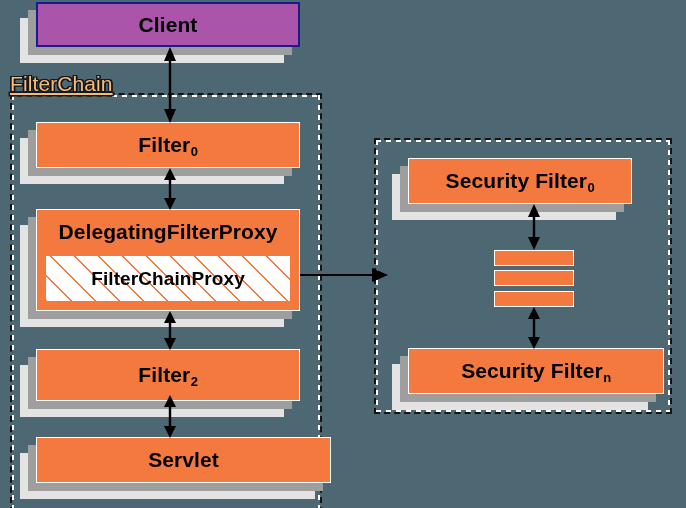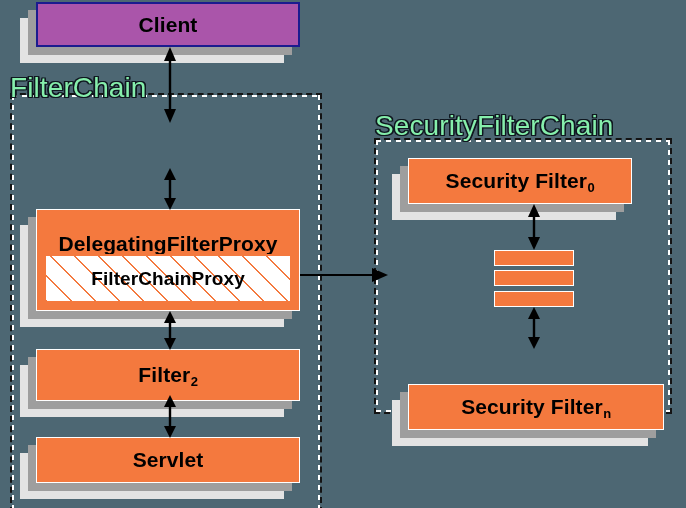--- a/index.html
+++ b/index.html
@@ -40,30 +40,31 @@
   #securityfilterchain-group {
     left: 374px;
     top: 138px;
     width: 298px;
     height: 276px;
   }
 
   
   .chain-label {
     position: absolute;
-    font-size: 28px;
+    font-size: 21px;
     font-weight: 400;
-    color: #86efac;
+    color: #fdba74;
     letter-spacing: 0.1px;
     white-space: nowrap;
     text-shadow:
       -1.4px -1.4px 0 #101820, 1.4px -1.4px 0 #101820,
       -1.4px  1.4px 0 #101820, 1.4px  1.4px 0 #101820,
       -1.4px 0 0 #101820, 1.4px 0 0 #101820,
       0 -1.4px 0 #101820, 0 1.4px 0 #101820;
+    text-decoration: underline;
   }
   #label-filterchain { left: 10px; top: 72px; }
   #label-securityfilterchain { left: 375px; top: 110px; }
 
   
   .node {
     position: absolute;
     box-sizing: border-box;
   }
   .node .shadow-far,
@@ -107,21 +108,21 @@
     font-weight: bold;
     vertical-align: baseline;
     position: relative;
     bottom: -0.32em;
     left: 0.5px;
   }
 
   
   .node.compound .face {
     display: block;
-    padding: 12px;
+    padding: 0;
   }
   .node.compound .outer-title {
     height: 44px;
     display: flex;
     align-items: center;
     justify-content: center;
     font-size: 21px;
     font-weight: bold;
   }
   .node.compound .inner-box {
@@ -167,71 +168,77 @@
 <body>
 
 <div id="stage">
 
   <div class="chain-group" id="filterchain-group"></div>
 
   <div class="chain-label" id="label-filterchain">FilterChain</div>
 
   <div class="chain-group" id="securityfilterchain-group"></div>
 
-  <div class="chain-label" id="label-securityfilterchain">SecurityFilterChain</div>
 
   <div class="node client" style="left:36px; top:2px; width:264px; height:45px;">
     <div class="shadow-far"></div>
     <div class="shadow-near"></div>
     <div class="face">
       <span class="lbl">Client</span>
     </div>
   </div>
 
+  <div class="node" style="left:36px; top:122px; width:264px; height:46px;">
+    <div class="shadow-far"></div>
+    <div class="shadow-near"></div>
+    <div class="face">
+      <span class="lbl"><span>Filter</span><sub>0</sub></span>
+    </div>
+  </div>
 
   <div class="node compound" style="left:36px; top:209px; width:264px; height:102px;">
     <div class="shadow-far"></div>
     <div class="shadow-near"></div>
     <div class="face">
       <div class="outer-title">DelegatingFilterProxy</div>
       <div class="inner-box">
         <span class="lbl">FilterChainProxy</span>
       </div>
     </div>
   </div>
 
   <div class="node" style="left:36px; top:349px; width:264px; height:52px;">
     <div class="shadow-far"></div>
     <div class="shadow-near"></div>
     <div class="face">
       <span class="lbl"><span>Filter</span><sub>2</sub></span>
     </div>
   </div>
 
-  <div class="node" style="left:36px; top:437px; width:264px; height:46px;">
+  <div class="node" style="left:36px; top:437px; width:295px; height:46px;">
     <div class="shadow-far"></div>
     <div class="shadow-near"></div>
     <div class="face">
       <span class="lbl">Servlet</span>
     </div>
   </div>
 
   <div class="node" style="left:408px; top:158px; width:224px; height:46px;">
     <div class="shadow-far"></div>
     <div class="shadow-near"></div>
     <div class="face">
       <span class="lbl"><span>Security Filter</span><sub>0</sub></span>
     </div>
   </div>
 
   <div class="ellipsis-bar" style="left:494px; top:250px; width:80px; height:16px;"></div>
   <div class="ellipsis-bar" style="left:494px; top:270px; width:80px; height:16px;"></div>
   <div class="ellipsis-bar" style="left:494px; top:291px; width:80px; height:16px;"></div>
 
-  <div class="node" style="left:408px; top:348px; width:256px; height:46px;margin-top:36px;">
+  <div class="node" style="left:408px; top:348px; width:256px; height:46px;">
     <div class="shadow-far"></div>
     <div class="shadow-near"></div>
     <div class="face">
       <span class="lbl"><span>Security Filter</span><sub>n</sub></span>
     </div>
   </div>
 
   <div class="arrow" style="left:160px; top:47px; width:20px; height:76px;">
     <svg width="20" height="76" viewBox="0 0 20 76">
       <line x1="10" y1="6" x2="10" y2="70" stroke="#000" stroke-width="2.4"></line>

